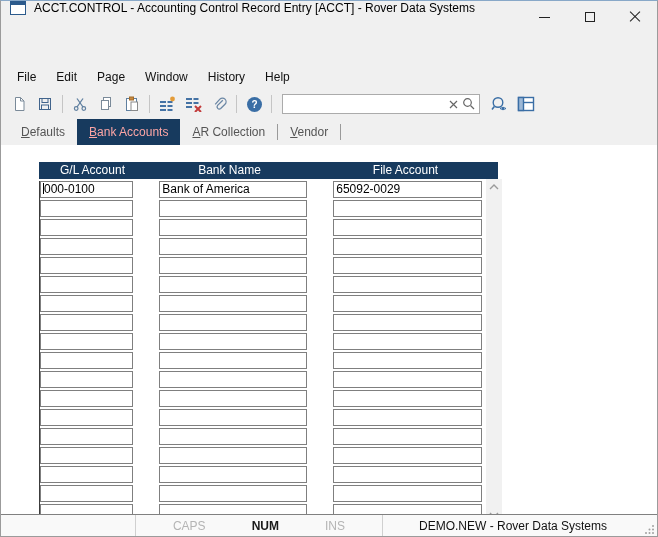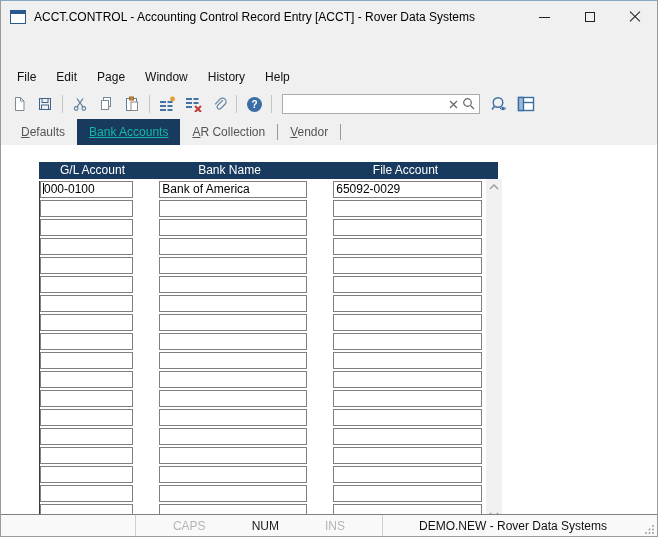--- a/index.html
+++ b/index.html
@@ -2,21 +2,21 @@
 <html><head>
 <meta charset="utf-8">
 <style>
   * { margin:0; padding:0; box-sizing:border-box; }
   html,body { width:658px; height:537px; background:#e8e8e8; font-family:"Liberation Sans", sans-serif; }
   .window {
     width:658px; height:537px; display:flex; flex-direction:column;
     background:#f0f0f0; border:1px solid #9b9b9b; border-top:1px solid #88a8c8;
   }
   
-  .titlebar { height:32px; display:flex; align-items:center; padding-left:9px; background:#f0f0f0; flex:0 0 auto; }
+  .titlebar { height:32px; display:flex; padding-left:9px; background:#f0f0f0; flex:0 0 auto; }
   .app-icon { width:16px; height:14px; border:1px solid #2b5a8c; background:#fff; border-top:4px solid #2b5a8c; margin-right:8px; }
   .title-text { font-size:12px; color:#000; flex:1 1 auto; white-space:nowrap; overflow:hidden; }
   .winbtn { width:45px; height:32px; display:flex; align-items:center; justify-content:center; }
   .glyph-min { width:11px; height:1px; background:#222; }
   .glyph-max { width:10px; height:10px; border:1px solid #222; }
   .glyph-close { width:12px; height:12px; position:relative; }
   .glyph-close:before,.glyph-close:after { content:""; position:absolute; left:-1px; top:5px; width:14px; height:1px; background:#222; }
   .glyph-close:before { transform:rotate(45deg); }
   .glyph-close:after { transform:rotate(-45deg); }
   
@@ -27,41 +27,41 @@
   .tbtn { width:24px; height:24px; display:flex; align-items:center; justify-content:center; margin:0 1px; }
   .tsep { width:1px; height:18px; background:#c5c5c5; margin:0 4px; }
   .searchbox { position:relative; margin-left:6px; width:198px; height:20px; }
   .searchbox input { width:198px; height:20px; border:1px solid #ababab; font-size:12px; padding:0 36px 0 4px; font-family:"Liberation Sans",sans-serif; }
   .search-icons { position:absolute; right:3px; top:2px; display:flex; align-items:center; }
   .search-icons > div { width:16px; height:16px; display:flex; align-items:center; justify-content:center; }
   
   .tabstrip { height:26px; display:flex; align-items:stretch; padding-left:8px; background:#f0f0f0; flex:0 0 auto; }
   .tab { font-size:12px; color:#555; display:flex; align-items:center; padding:0 12px; white-space:nowrap; }
   .tab .accel { text-decoration:underline; }
-  .tab.selected { background:#173a5e; color:#14b8a6;text-decoration:underline; }
+  .tab.selected { background:#173a5e; color:#fca5a5; }
   .tabsep { width:1px; height:16px; background:#9a9a9a; align-self:center; }
   
   .content { flex:1 1 auto; background:#fff; position:relative; overflow:hidden; }
   .grid { position:absolute; left:38px; top:17px; width:459px; }
   .grid-header { display:flex; height:17px; background:#173a5e; }
   .grid-header .hcell { color:#fff; font-size:12px; text-align:center; line-height:17px; overflow:hidden; white-space:nowrap; }
   .hc0 { width:107px; } .hc1 { width:167px; } .hc2 { width:185px; }
   .grid-body { border-left:1px solid #3c3c3c; width:443px; }
   .grid-row { display:flex; margin-top:2px; height:17px;gap:23px; }
   .grid-cell { background:#fff; border:1px solid #7f7f7f; height:17px; font-size:12px; line-height:15px; padding-left:2px; white-space:nowrap; overflow:hidden; }
   .cc0 { width:104px; margin-right:3px; } .cc1 { width:165px; margin-right:3px; } .cc2 { width:166px; }
   .caret { display:inline-block; width:1px; height:11px; background:#000; vertical-align:-1px; }
   .vscroll { position:absolute; left:447px; top:17px; width:16px; height:344px; background:#f1f1f1; display:flex; flex-direction:column; justify-content:space-between; align-items:center; }
   .scroll-arrow { width:16px; height:16px; display:flex; align-items:center; justify-content:center; }
   
   .statusbar { height:22px; flex:0 0 auto; background:#f9f9f9; border-top:1px solid #808080; display:flex; align-items:stretch; font-size:12px;gap:28px; }
   .status-spacer { flex:1 1 auto; }
   .ssep { width:1px; background:#d0d0d0; }
   .skey { display:flex; align-items:center; padding:0 9px; color:#b4b4b4; }
-  .skey.on { color:#1a1a1a; }
+  .skey.on { color:#1a1a1a;font-weight:bold; }
   .ssession { display:flex; align-items:center; padding:0 8px; color:#111; white-space:nowrap; }
   .grip { width:14px; display:flex; align-items:flex-end; justify-content:flex-end; padding:0 2px 2px 0; }
 </style>
 </head>
 <body>
 
 <div class="window">
 
   <div class="titlebar">
     <div class="app-icon"></div>

